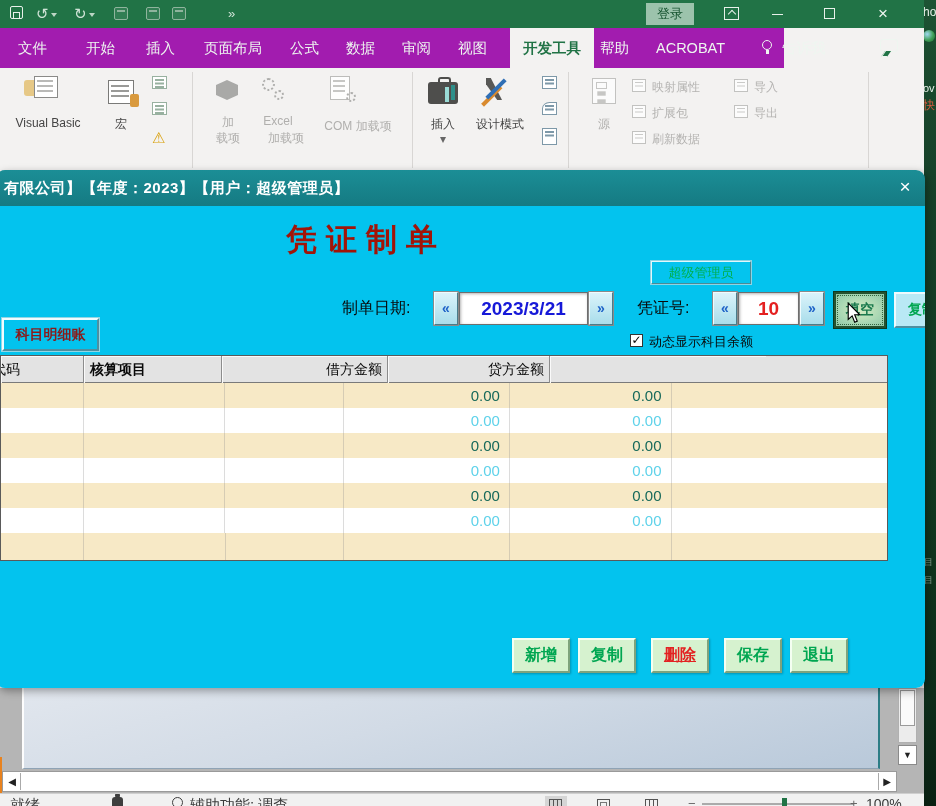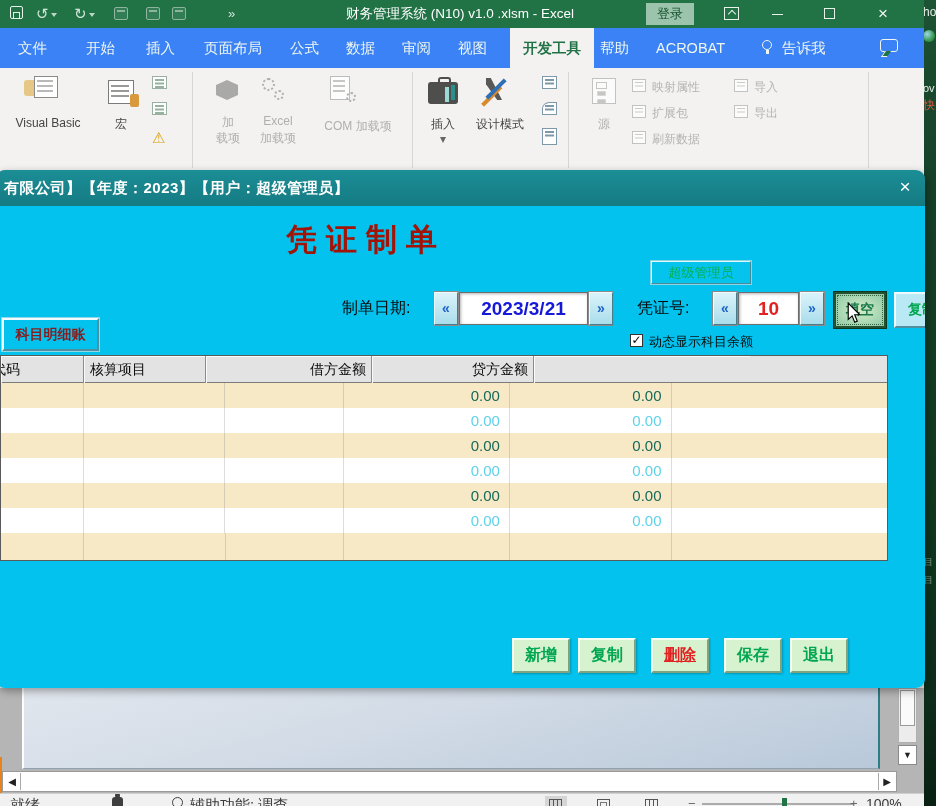--- a/index.html
+++ b/index.html
@@ -27,21 +27,21 @@
   .qat-ph::after { content:""; position:absolute; left:2px; top:2px; right:2px; height:2px; background:#8fb49d; }
   .win-title { position:absolute; left:250px; top:0; width:420px; height:28px; line-height:28px; text-align:center; color:#ffffff; font-size:13.5px; white-space:nowrap; }
   .signin { position:absolute; left:646px; top:3px; width:48px; height:22px; background:#9cc3ac; color:#14522e; font-size:13px; text-align:center; line-height:22px; }
   .rdo-ic { position:absolute; left:724px; top:7px; width:15px; height:13px; border:1.3px solid #e8f1ea; }
   .rdo-ic::after { content:""; position:absolute; left:4px; top:3px; width:5px; height:5px; border-left:1.3px solid #e8f1ea; border-top:1.3px solid #e8f1ea; transform:rotate(45deg); }
   .min-ic { position:absolute; left:772px; top:14px; width:11px; height:0; border-top:1.6px solid #e8f1ea; }
   .max-ic { position:absolute; left:824px; top:8px; width:11px; height:11px; border:1.4px solid #e8f1ea; }
   .close-ic { position:absolute; left:878px; top:3px; color:#f0f6f1; font-size:17px; line-height:22px; }
 
   
-  .tabrow { position:absolute; left:0; top:28px; width:924px; height:40px; background:#3b82f6; }
+  .tabrow { position:absolute; left:0; top:28px; width:784px; height:40px; background:#a21caf; }
   .tab { position:absolute; top:0; height:40px; line-height:40px; color:#eef6f0; font-size:14.5px; white-space:nowrap; }
   .tab.active { background:#f3f2f1; color:#217346; padding:0 13px; font-weight:bold; }
   .bulb { position:absolute; width:10px; height:10px; border:1.5px solid #eef6f0; border-radius:50%; top:12px; }
   .bulb::after { content:""; position:absolute; left:2.5px; top:9px; width:3px; height:4px; background:#eef6f0; }
   .comment-ic { position:absolute; left:880px; top:11px; width:18px; height:13px; border:1.6px solid #eef6f0; border-radius:3px; }
   .comment-ic::after { content:""; position:absolute; left:2px; top:11px; width:5px; height:5px; background:#217346; border-left:1.6px solid #eef6f0; border-bottom:1.6px solid #eef6f0; transform:skewX(-35deg); }
 
   
   .ribbon { position:absolute; left:0; top:68px; width:924px; height:102px; background:#f3f2f1; overflow:hidden; }
   .rsep { position:absolute; top:4px; width:1px; height:96px; background:#d8d6d4; }
@@ -158,21 +158,20 @@
   <div class="excel">
 
     <div class="titlebar">
       <span class="save-ic"></span>
       <span class="qat-ic" style="left:36px;"><span>↺</span><span class="caret-dn"></span></span>
       <span class="qat-ic" style="left:74px;"><span>↻</span><span class="caret-dn"></span></span>
       <span class="qat-ph" style="left:114px;"></span>
       <span class="qat-ph" style="left:146px;"></span>
       <span class="qat-ph" style="left:172px;"></span>
       <span class="qat-ic" style="left:228px; font-size:13px;">»</span>
-      <span class="win-title">财务管理系统 (N10) v1.0 .xlsm - Excel</span>
       <span class="signin">登录</span>
       <span class="rdo-ic"></span>
       <span class="min-ic"></span>
       <span class="max-ic"></span>
       <span class="close-ic">×</span>
     </div>
 
     <div class="tabrow">
       <span class="tab" style="left:18px;">文件</span>
       <span class="tab" style="left:86px;">开始</span>
@@ -203,21 +202,21 @@
       <span class="mini-ic" style="left:152px; top:34px;"></span>
       <span class="warn" style="left:152px; top:62px;">⚠</span>
       <span class="rsep" style="left:192px;"></span>
 
       <span class="cube-ic" style="left:216px; top:12px;"></span>
       <div class="rlabel gray" style="left:204px; top:46px; width:48px;">加</div>
       <div class="rlabel gray" style="left:204px; top:62px; width:48px;">载项</div>
       <span class="gear" style="left:262px; top:10px;"></span>
       <span class="gear" style="left:274px; top:22px; width:10px; height:10px;"></span>
       <div class="rlabel gray" style="left:252px; top:46px; width:52px;">Excel</div>
-      <div class="rlabel gray" style="left:252px; top:62px; width:52px;">加载项</div>
+      <div class="rlabel gray" style="left:252px; top:62px; width:52px;text-align:right;">加载项</div>
       <span class="list-ic" style="left:330px; top:8px;"></span>
       <span class="gear" style="left:346px; top:24px; width:10px; height:10px;"></span>
       <div class="rlabel gray" style="left:306px; top:50px; width:104px;">COM 加载项</div>
       <span class="rsep" style="left:412px;"></span>
 
       <span class="toolbox-ic" style="left:428px; top:14px;"></span>
       <div class="rlabel" style="left:420px; top:48px; width:46px;">插入</div>
       <div class="rlabel" style="left:420px; top:64px; width:46px; color:#666;">▾</div>
       <span class="design-ic" style="left:486px; top:10px;"></span>
       <div class="rlabel" style="left:466px; top:48px; width:68px;">设计模式</div>
@@ -303,21 +302,21 @@
         </svg>
 
         <span class="tabbtn" style="left:6px; width:97px;">科目明细账</span>
 
         <span class="chkbox">✓</span>
         <span class="chklbl">动态显示科目余额</span>
 
         <div class="vtable">
           <div class="thead">
             <div class="th" style="width:83px; text-indent:-9px; padding-left:0;">代码</div>
-            <div class="th" style="width:122px; padding-left:6px;">核算项目</div>
+            <div class="th" style="width:138px; padding-left:6px;font-weight:bold;">核算项目</div>
             <div class="th" style="width:166px; text-align:right; padding-right:5px;">借方金额</div>
             <div class="th" style="width:162px; text-align:right; padding-right:5px;">贷方金额</div>
             <div class="th" style="width:216px; border-right:none;"></div>
           </div>
           <div class="trow beige">
             <div class="td" style="width:83px;"></div>
               <div class="td" style="width:142px;"></div>
               <div class="td" style="width:119px;"></div>
             <div class="td num" style="width:166px;">0.00</div>
             <div class="td num" style="width:162px;">0.00</div>

